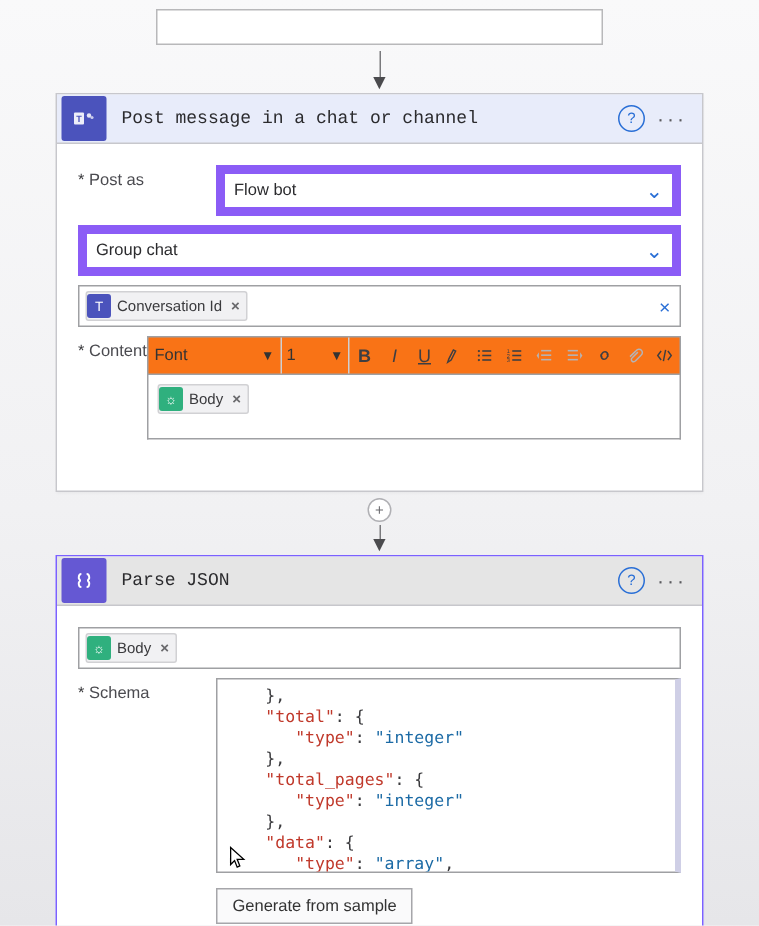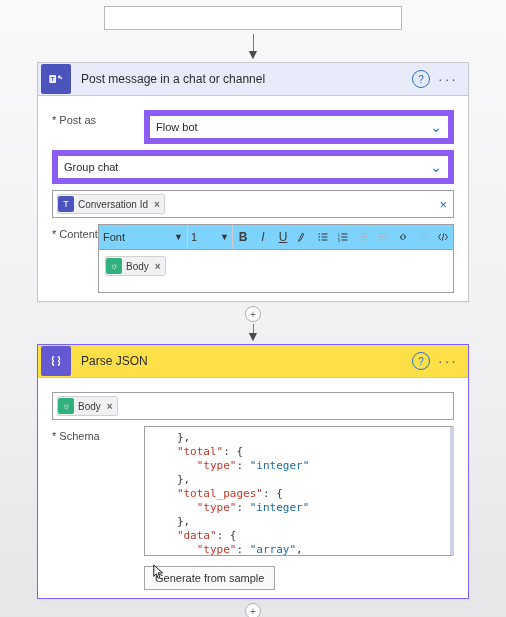--- a/index.html
+++ b/index.html
@@ -34,26 +34,26 @@
 .card .hdr {
   height: 32px; display: flex; align-items: center;
   background: #e8ecfa;
   border-bottom: 1px solid #c7c7cc;
 }
 .card .hdr .logo {
   width: 30px; height: 30px; margin-left: 3px; border-radius: 2px;
   display: flex; align-items: center; justify-content: center;
   color: #fff; font-size: 13px; font-weight: 600;
 }
-.card .hdr .title { margin-left: 10px; font-size: 12px; color: #2b2b2e; flex: 0 0 auto; }
+.card .hdr .title { margin-left: 10px; font-size: 12px; color: #2b2b2e; flex: 0 0 auto; font-family: Liberation Mono, monospace; }
 .card .hdr .sp    { flex: 1; }
 .card .hdr .help  { width: 16px; height: 16px; border: 1px solid #2a6fd6; color: #2a6fd6; border-radius: 50%; font-size: 10px; display:flex;align-items:center;justify-content:center; margin-right: 8px; }
 .card .hdr .dots  { color: #5b5b5f; font-size: 14px; margin-right: 10px; letter-spacing: 2px; }
 
-.card .body { padding: 8px 14px 2px 14px; }
+.card .body { padding: 8px 14px 28px 14px; }
 
 .row { display: flex; align-items: flex-start; margin: 6px 0; }
 .row .lbl { width: 92px; font-size: 11px; color: #4b4b50; padding-top: 4px; }
 .row .lbl .req { color: #3a3a3d; }
 .row .ctl { flex: 1; }
 
 .select-like {
   height: 22px; border: 6px solid #8b5cf6; background: #fff;
   display:flex; align-items:center; padding: 0 6px; justify-content: space-between;
 }
@@ -74,21 +74,21 @@
 }
 .chip .cdot {
   width: 16px; height: 16px; display:flex;align-items:center;justify-content:center;
   margin-right: 4px; border-radius: 2px; color:#fff; font-size:9px;
 }
 .chip .cx { margin-left: 6px; color:#6a6a6d; font-weight:600; }
 .chip.teams .cdot { background:#4b53bc; }
 .chip.green .cdot { background:#2fb07e; }
 
 .toolbar {
-  border: 1px solid #9fa0a3; background:#7dd3fc;
+  border: 1px solid #9fa0a3; background:#f97316;
   display:flex; align-items:center; height: 24px;
 }
 .toolbar .fontsel {
   width: 80px; height: 100%; border-right:1px solid #cfcfd2;
   display:flex; align-items:center; justify-content:space-between;
   padding: 0 4px; font-size: 11px;
 }
 .toolbar .sizesel {
   width: 38px; height: 100%; border-right:1px solid #cfcfd2;
   display:flex; align-items:center; justify-content:space-between;
@@ -100,21 +100,21 @@
 }
 .toolbar .btn.dim { color:#b4b4b8; }
 .toolbar .btn svg { width: 12px; height: 12px; }
 
 .msgarea {
   border: 1px solid #9fa0a3; border-top: none; background:#fff;
   padding: 6px; min-height: 30px;
 }
 
 .card.jsoncard { border: 1px solid #7b61ff; }
-.card.jsoncard .hdr { background:#fde047; }
+.card.jsoncard .hdr { background:#e5e5e5; }
 .logo.purple { background:#6558d3; }
 .logo.teams  { background:#4b53bc; }
 
 .schema-box {
   border: 1px solid #9fa0a3; background:#fff;
   padding: 4px 4px 4px 12px; height: 120px;
   font-family: Consolas, monospace; font-size: 11px; line-height: 14px;
   white-space: pre; overflow: hidden;
   border-right-width: 4px; border-right-color: #cfcfe6;
 }

